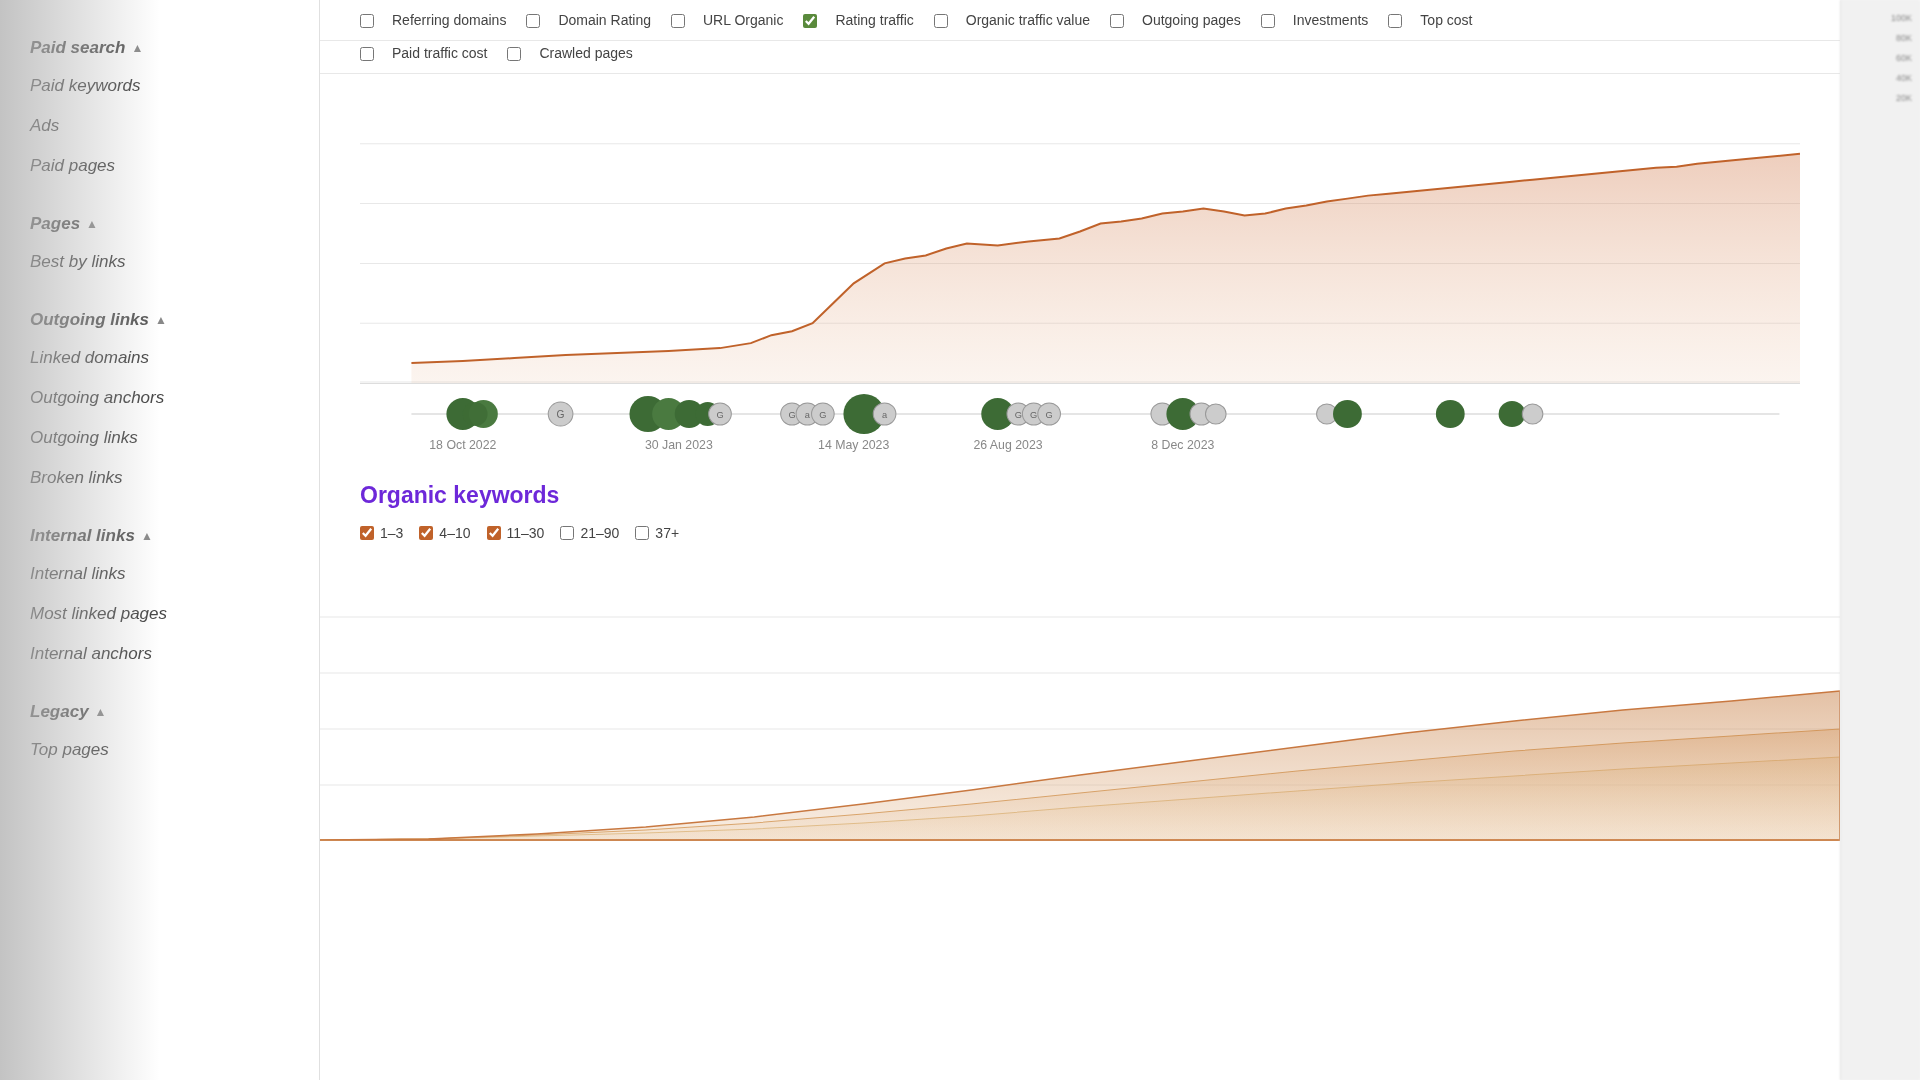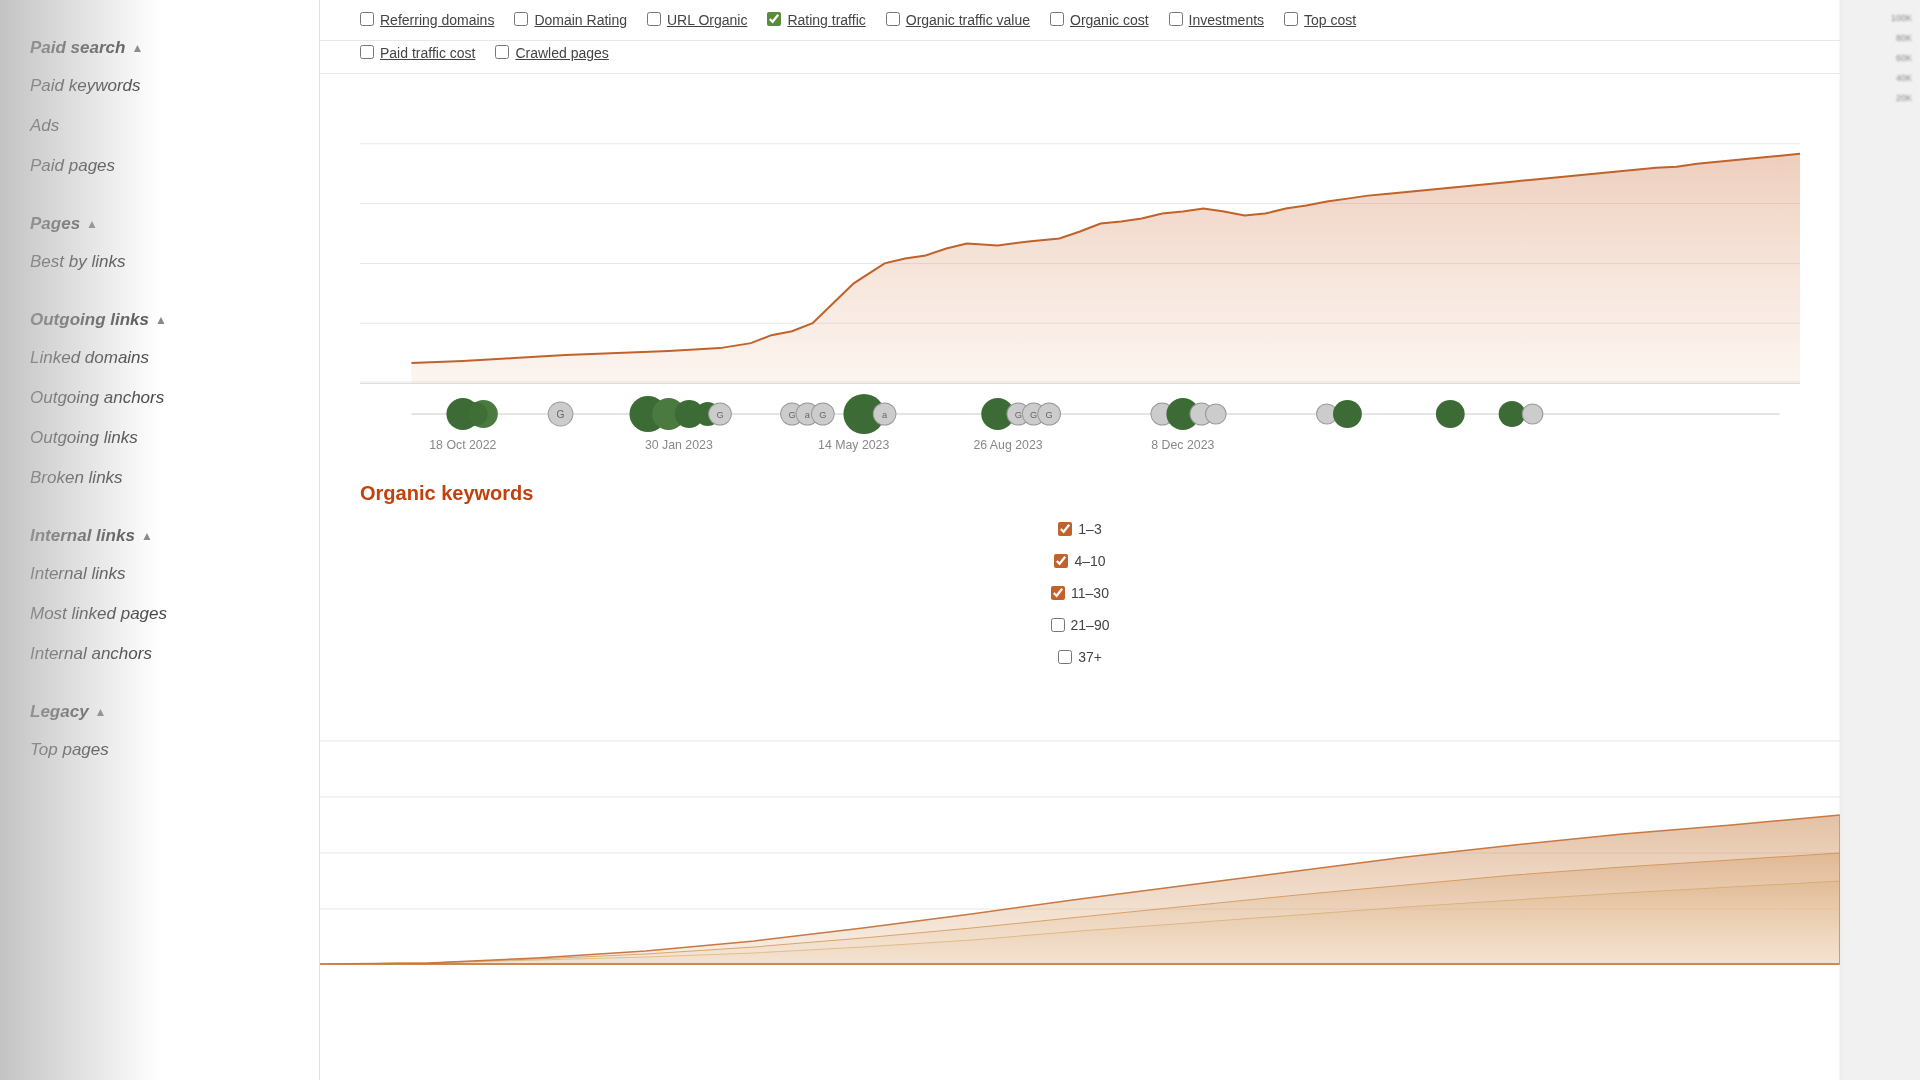--- a/index.html
+++ b/index.html
@@ -56,25 +56,24 @@
       display: flex;
       flex-wrap: wrap;
       align-items: center;
       gap: 6px 20px;
       padding: 12px 40px;
       border-bottom: 1px solid #e8e8e8;
       background: #fff;
     }
     .filter-item {
       display: flex;
-      align-items: flex-start;
-      gap: 6px;
+      align-items: flex-end;
+      gap: 18px;
       font-size: 14px;
       color: #444;
-      text-decoration: underline;
     }
     .filter-item input[type="checkbox"] {
       width: 14px;
       height: 14px;
       accent-color: #5a8a3c;
     }
 
     
     .chart-area {
       padding: 10px 40px 0;
@@ -88,34 +87,33 @@
       border-bottom: 1px solid #ddd;
     }
 
     .chart-container svg {
       width: 100%;
       height: 100%;
     }
 
     
     .section-title {
-      font-size: 20px;
+      font-size: 23px;
       font-weight: 700;
-      color: #c2410c;
+      color: #6d28d9;
       padding: 18px 40px 10px;
     }
 
     
     .keyword-filter-row {
       display: flex;
       align-items: center;
       gap: 16px;
       padding: 6px 40px 10px;
       flex-wrap: wrap;
-      flex-direction: column;
     }
     .keyword-filter-item {
       display: flex;
       align-items: center;
       gap: 6px;
       font-size: 14px;
       color: #444;
     }
     .keyword-filter-item input[type="checkbox"] {
       width: 14px;
@@ -252,21 +250,21 @@
       <div class="filter-item">
         <input type="checkbox" id="organic-traffic" checked="" style="">
         <label for="organic-traffic">Rating traffic</label>
       </div>
       <div class="filter-item">
         <input type="checkbox" id="organic-traffic-value" style="">
         <label for="organic-traffic-value">Organic traffic value</label>
       </div>
       <div class="filter-item">
         <input type="checkbox" id="organic-pages" style="">
-        <label for="organic-pages">Organic cost</label>
+        <label for="organic-pages">Outgoing pages</label>
       </div>
       <div class="filter-item">
         <input type="checkbox" id="investments" style="">
         <label for="investments">Investments</label>
       </div>
       <div class="filter-item">
         <input type="checkbox" id="top-cost" style="">
         <label for="top-cost">Top cost</label>
       </div>
     </div>

